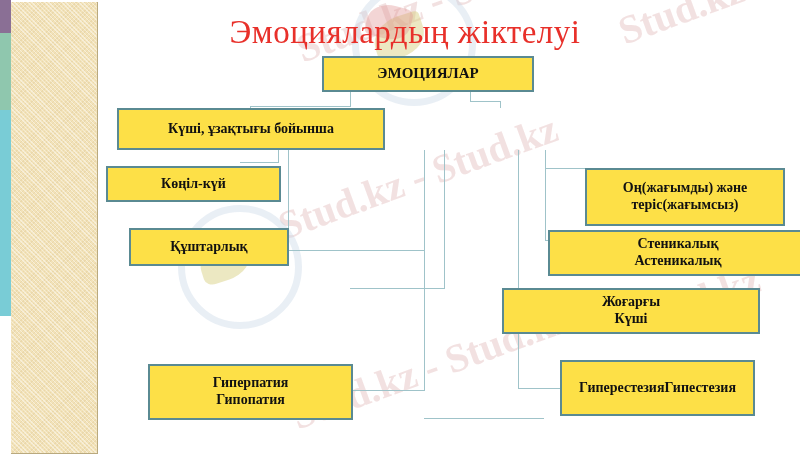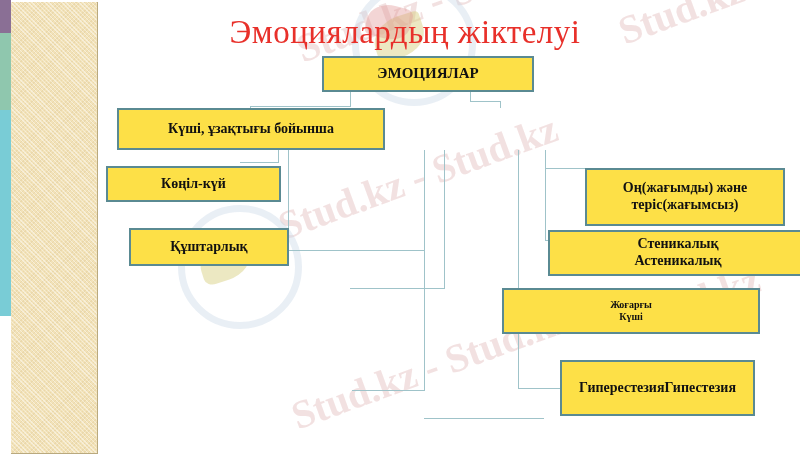--- a/index.html
+++ b/index.html
@@ -170,32 +170,36 @@
 
   <div class="node" style="left:106px;top:166px;width:175px;height:36px;font-size:14px;">
     <span>Көңіл-күй</span>
   </div>
 
   <div class="node" style="left:129px;top:228px;width:160px;height:38px;font-size:14px;">
     <span>Құштарлық</span>
   </div>
 
 
+  <div class="node" style="left:148px;top:364px;width:205px;height:56px;font-size:14px;flex-direction:column;">
+    <span class="l2">Гиперпатия</span>
+    <span class="l2">Гипопатия</span>
+  </div>
 
   <div class="node" style="left:585px;top:168px;width:200px;height:58px;font-size:14px;flex-direction:column;">
     <span class="l2">Оң(жағымды) және</span>
     <span class="l2">теріс(жағымсыз)</span>
   </div>
 
   <div class="node" style="left:548px;top:230px;width:260px;height:46px;font-size:14px;flex-direction:column;align-items:center;">
     <span class="l2">Стеникалық</span>
     <span class="l2">Астеникалық</span>
   </div>
 
-  <div class="node" style="left:502px;top:288px;width:258px;height:46px;font-size:10px;flex-direction:column;">
+  <div class="node" style="left:502px;top:288px;width:258px;height:46px;font-size:14px;flex-direction:column;">
     <span class="l2">Жоғарғы</span>
     <span class="l2">Күші</span>
   </div>
 
   <div class="node" style="left:560px;top:360px;width:195px;height:56px;font-size:14px;flex-direction:row;">
     <span class="l2">Гиперестезия</span>
     <span class="l2">Гипестезия</span>
   </div>
 
 </div>

